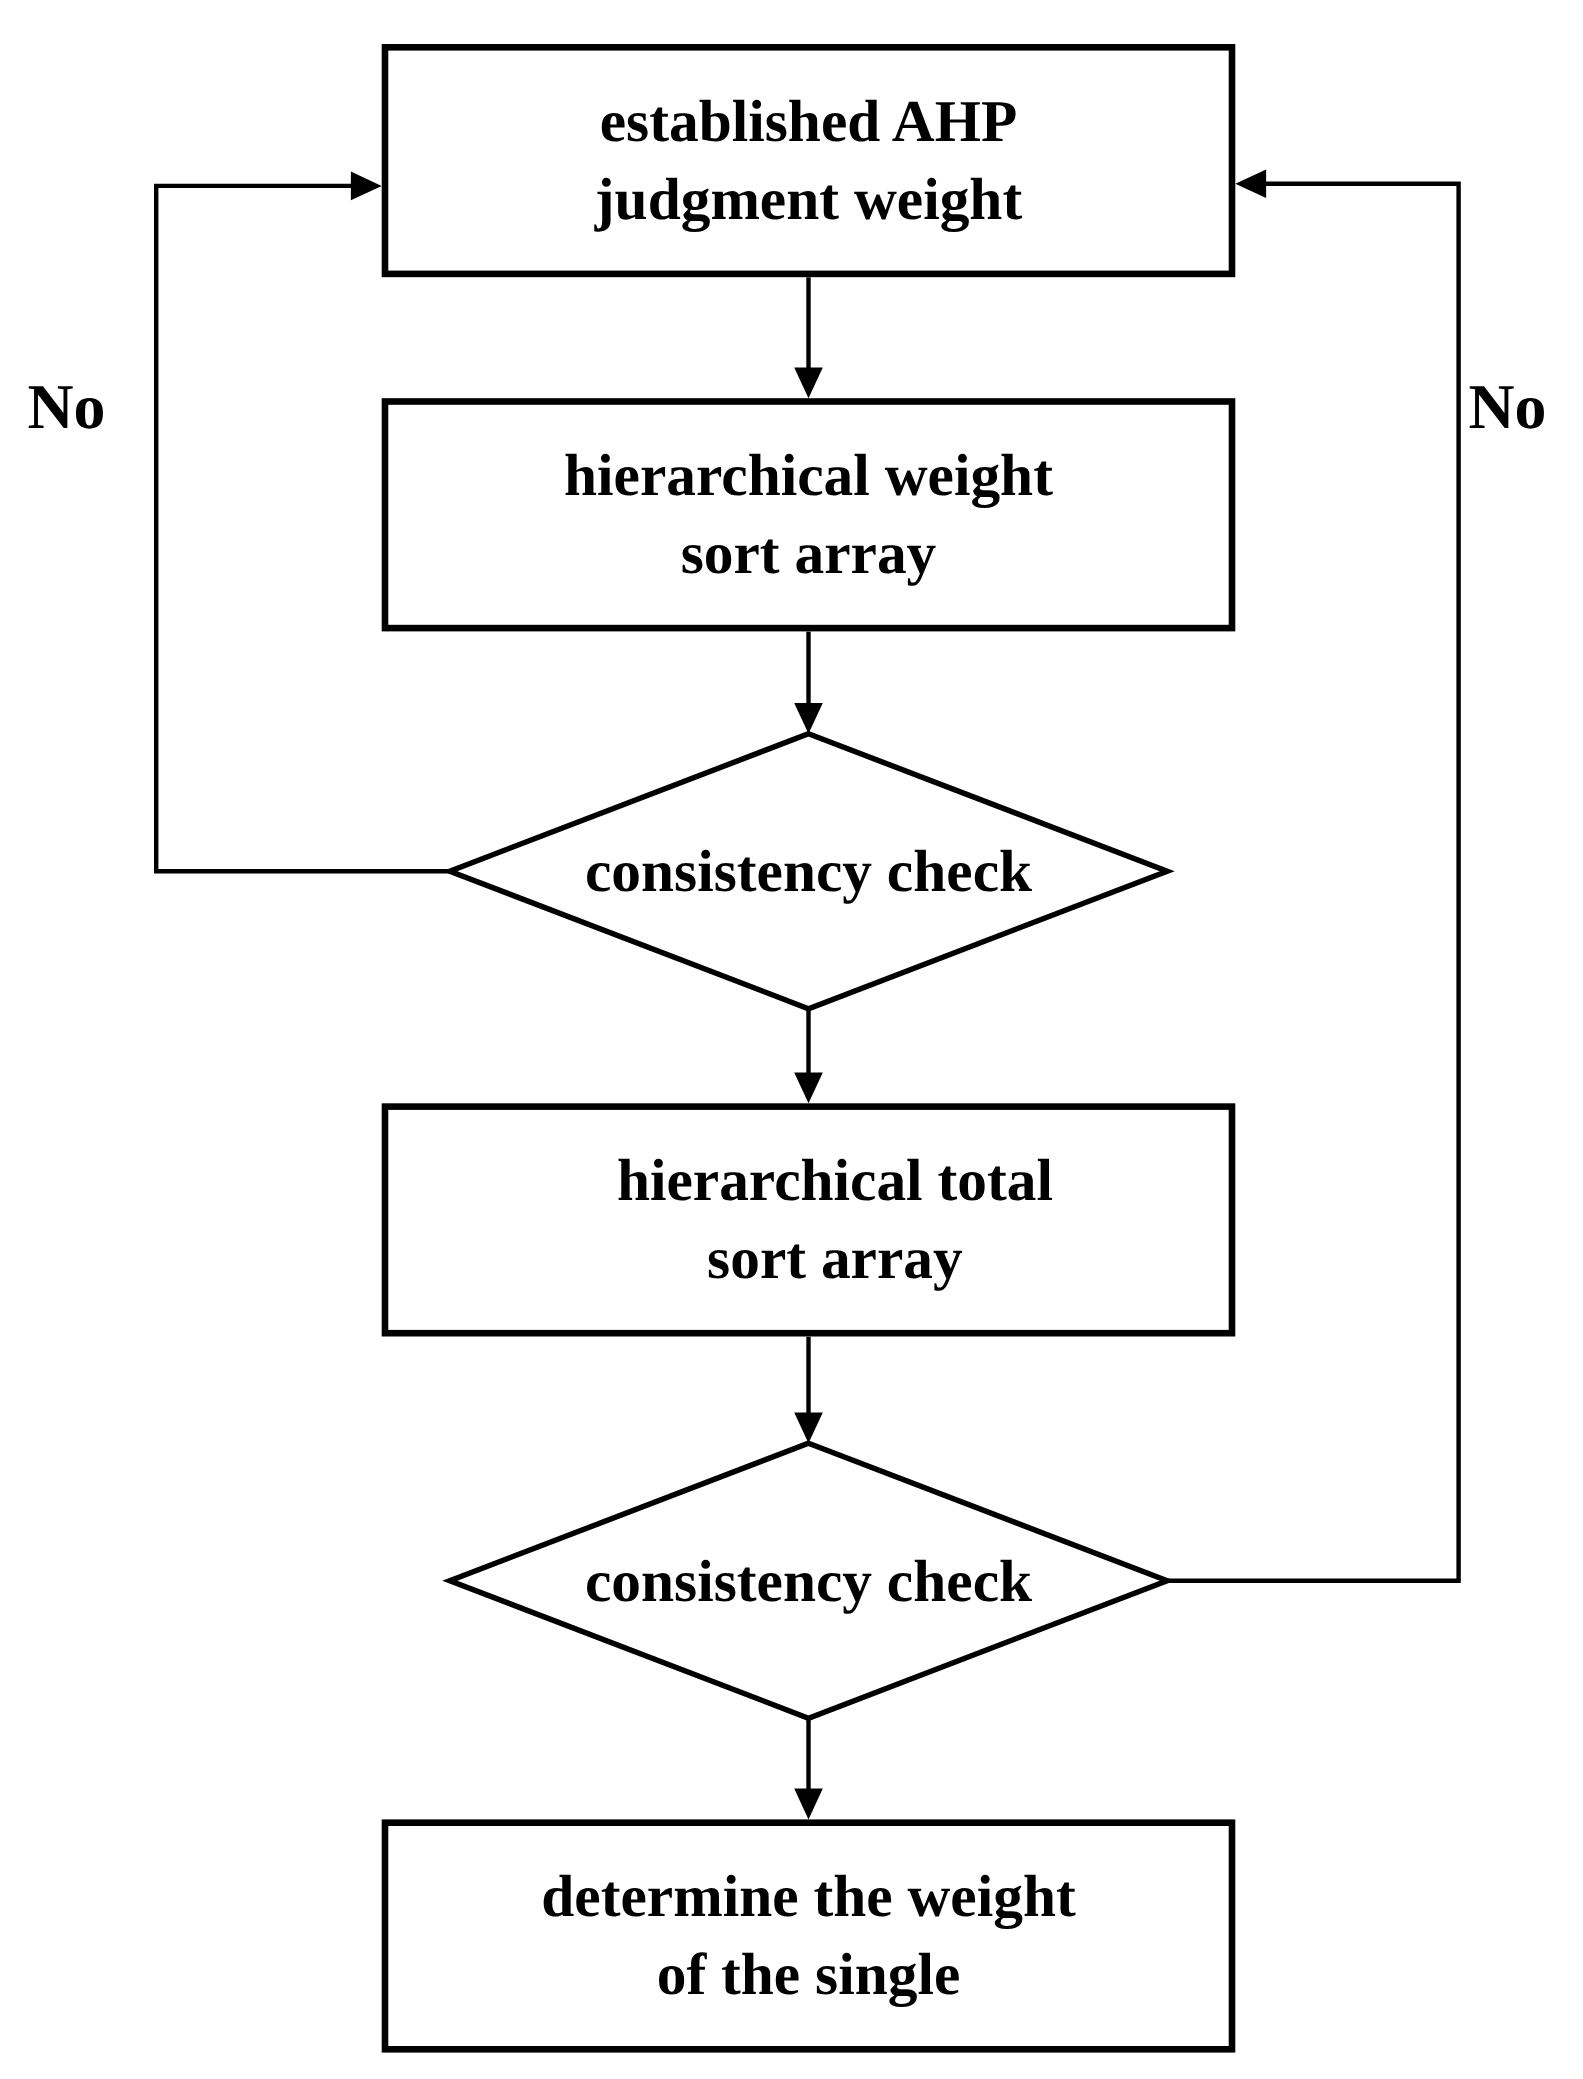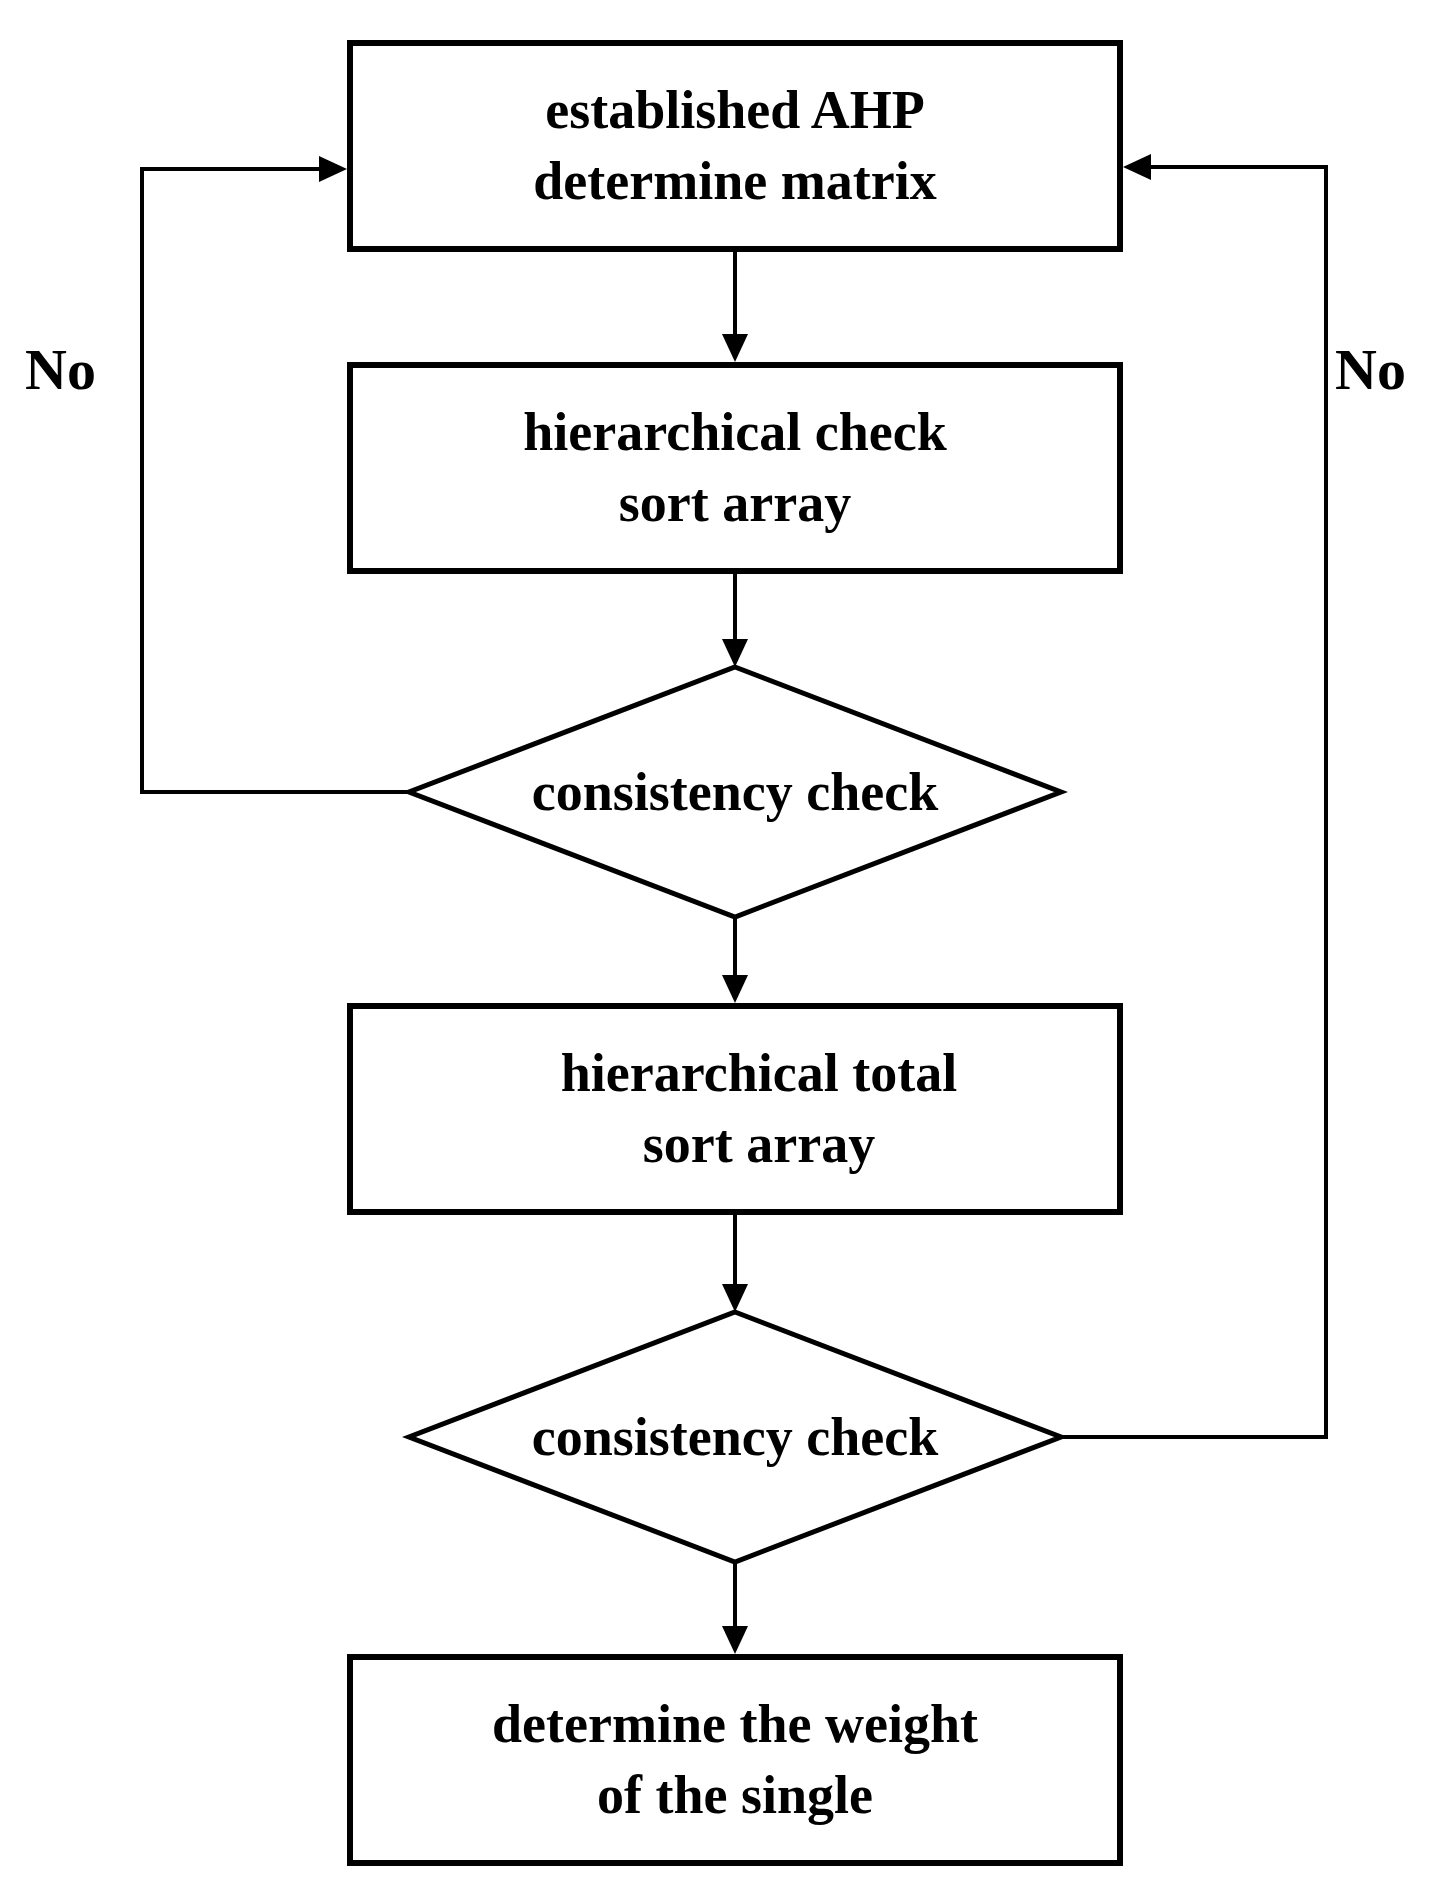--- a/index.html
+++ b/index.html
@@ -99,25 +99,25 @@
       <line x1="716" y1="1215" x2="716" y2="1286" stroke="#000000" stroke-width="4"></line>
       <polygon points="716,1312 703,1284 729,1284" fill="#000000"></polygon>
 
       <line x1="716" y1="1562" x2="716" y2="1628" stroke="#000000" stroke-width="4"></line>
       <polygon points="716,1654 703,1626 729,1626" fill="#000000"></polygon>
     </g>
   </svg>
 
   <div class="pbox box1">
     <div class="tline">established AHP</div>
-    <div class="tline">determine matrix</div>
+    <div class="tline">judgment weight</div>
   </div>
 
   <div class="pbox box2">
-    <div class="tline">hierarchical check</div>
+    <div class="tline">hierarchical weight</div>
     <div class="tline">sort array</div>
   </div>
 
   <div class="pbox box3">
     <div class="tline">hierarchical total</div>
     <div class="tline">sort array</div>
   </div>
 
   <div class="pbox box4">
     <div class="tline">determine the weight</div>

